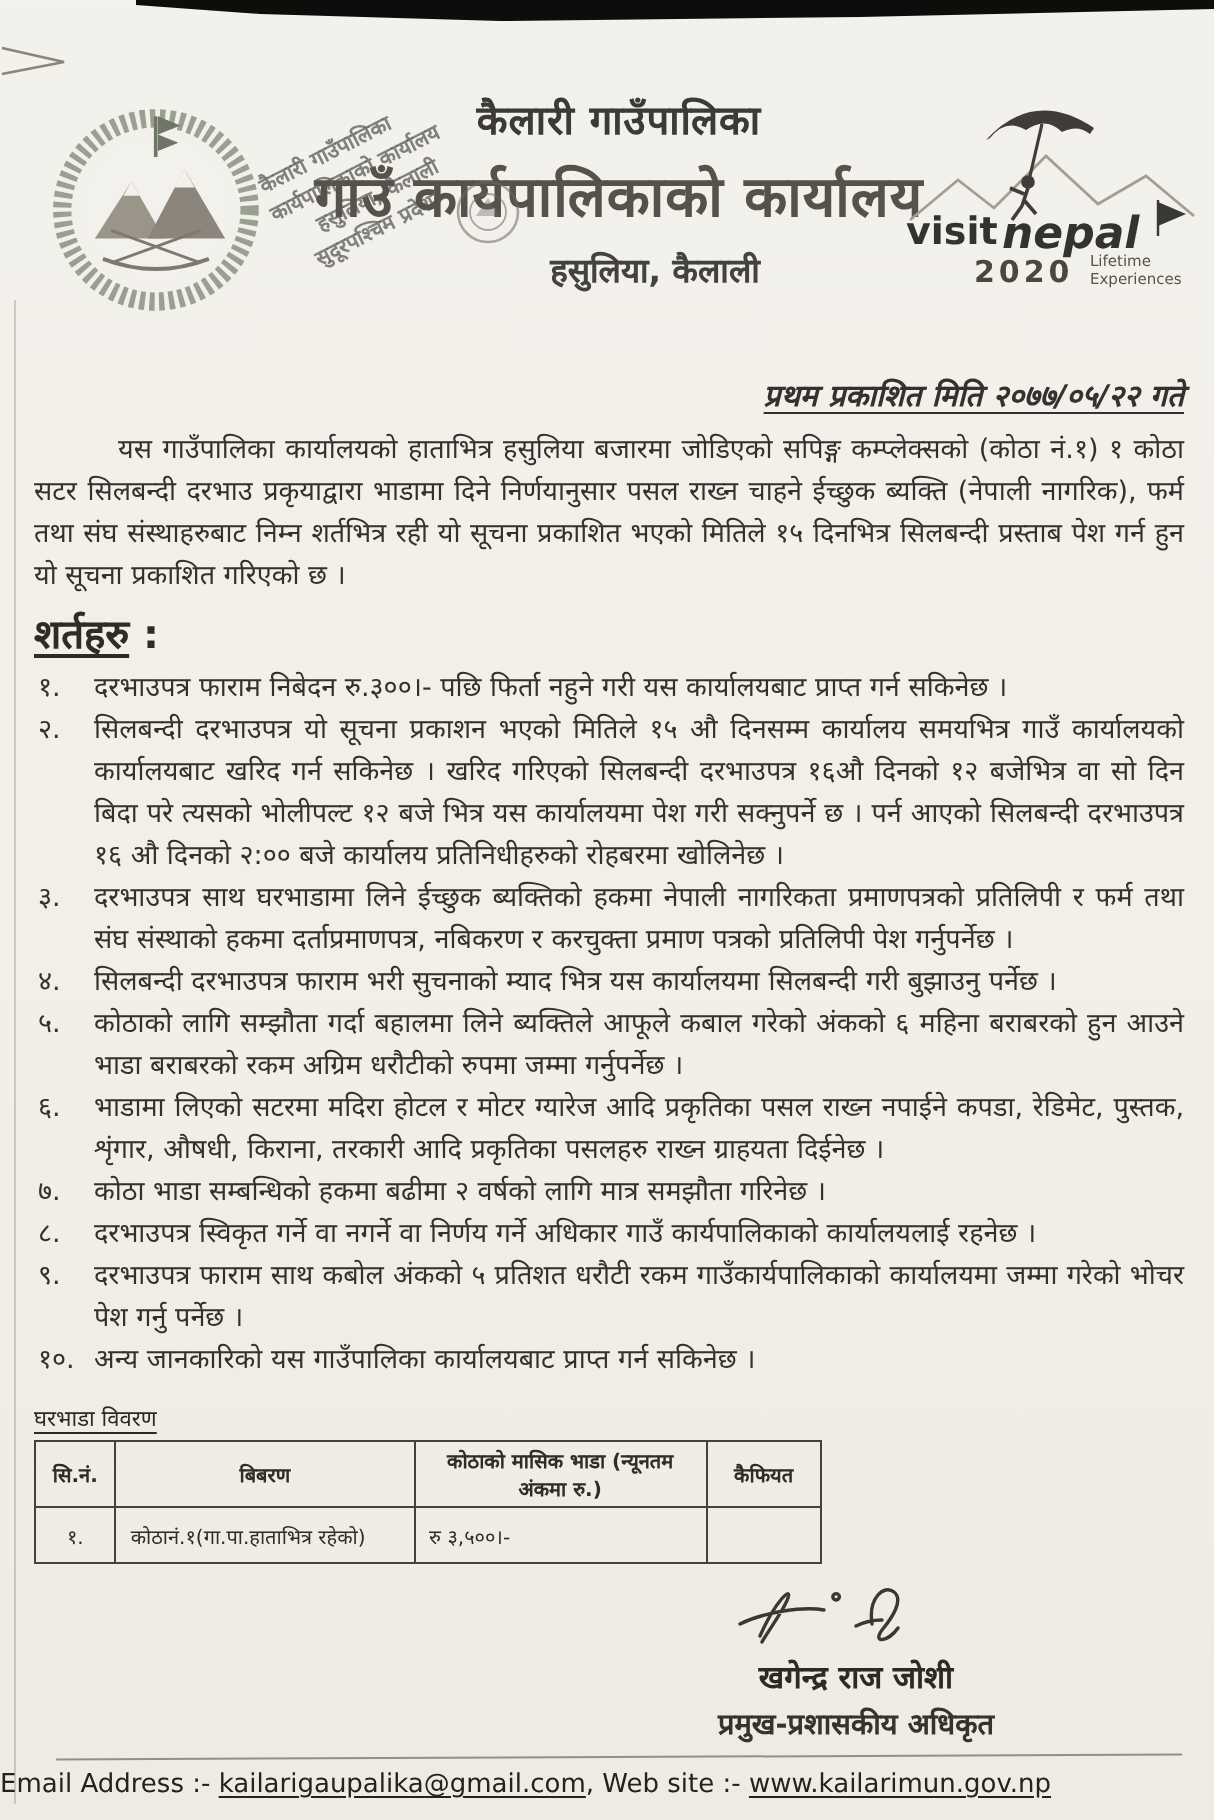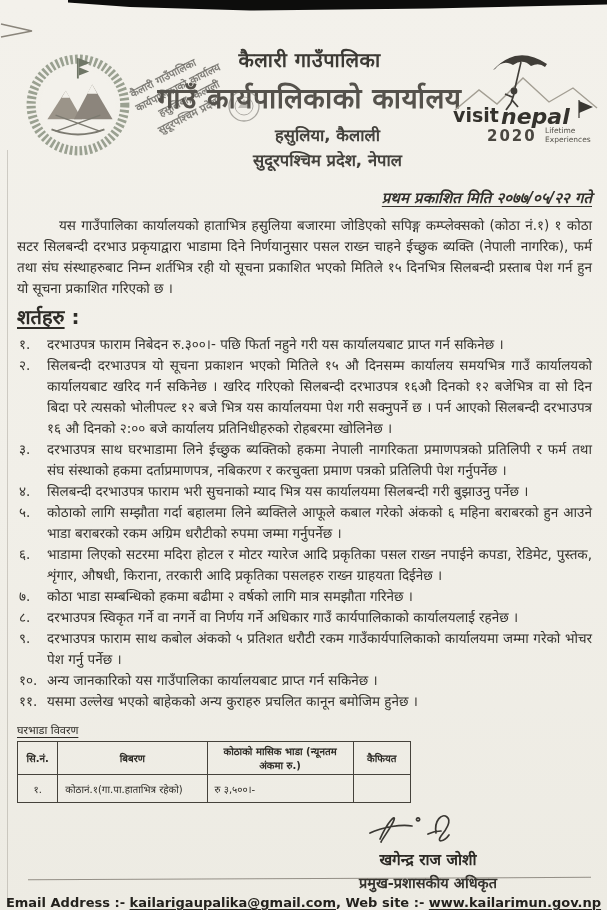--- a/index.html
+++ b/index.html
@@ -74,22 +74,22 @@
   .sigblock{ margin-top:8px; margin-left:auto; margin-right:44px; width:240px;
     display:flex; flex-direction:column; align-items:center; }
   .scribble{ width:104px; height:36px; margin-right:20px;}
   .sig-name{ font-size:15.5px; font-weight:bold; color:#2c2a25; margin-top:1px; }
   .sig-desig{ font-size:14.5px; font-weight:bold; color:#35332e; margin-top:2px; }
 
   
   .footer{ position:absolute; left:0; right:0; bottom:0; height:34px; }
   .footer-rule{ position:absolute; left:28px; right:16px; top:2px; height:1px;
     background:rgba(100,94,84,.65); transform:rotate(-.25deg); }
-  .footer-text{ position:absolute; left:0; right:0; top:19px; text-align:center;
-    font-size:13px; font-weight:bold; color:#24221e; }
+  .footer-text{ position:absolute; left:0; right:0; top:9px; text-align:left;
+    font-size:13px; font-weight:normal; color:#24221e; }
   .footer-text .u{ text-decoration:underline; text-underline-offset:2px; }
 </style>
 </head>
 <body>
 
 <div class="page">
 
   <svg class="top-wedge" viewBox="0 0 607 14" preserveAspectRatio="none">
     <polygon points="68,0 607,0 607,4.5 430,8.5 250,10.5 130,7 68,2.5" fill="#0d0d0c"></polygon>
   </svg>
@@ -110,21 +110,20 @@
       <rect x="52" y="8" width="1.8" height="20" fill="#5d6654"></rect>
       <path d="M54,8 L65,12.5 L54,17 Z M54,17 L64,21 L54,25 Z" fill="#5d6654"></path>
       <path d="M27,78 Q53,88 79,78" stroke="#6c6a60" stroke-width="2" fill="none"></path>
       <path d="M31,80 L75,64 M31,64 L75,80" stroke="#6c6a60" stroke-width="1.4"></path>
     </svg>
 
     <div class="head-text">
       <div class="muni-name">कैलारी गाउँपालिका</div>
       <div class="office-name">गाउँ कार्यपालिकाको कार्यालय</div>
       <div class="addr1">हसुलिया, कैलाली</div>
-      <div class="addr2">सुदूरपश्चिम प्रदेश, नेपाल</div>
     </div>
 
     <svg class="vn-logo" viewBox="0 0 150 100">
       <path d="M4,62 L28,42 L46,56 L72,30 L98,54 L122,40 L146,60" fill="none" stroke="#a39e93" stroke-width="1.4"></path>
       <g>
         <path d="M42,22 Q66,-4 96,16 L94,19 Q88,14 80,18 Q72,10 62,17 Q52,11 44,21 Z" fill="#403d38"></path>
         <path d="M70,14 L64,40" stroke="#403d38" stroke-width="1.6" fill="none"></path>
       </g>
       <g>
         <circle cx="63" cy="43" r="3.4" fill="#403d38"></circle>
@@ -196,24 +195,20 @@
           <span class="txt">दरभाउपत्र स्विकृत गर्ने वा नगर्ने वा निर्णय गर्ने अधिकार गाउँ कार्यपालिकाको कार्यालयलाई  रहनेछ ।</span>
         </div>
       <div class="cond">
           <span class="num">९.</span>
           <span class="txt">दरभाउपत्र फाराम साथ कबोल अंकको ५ प्रतिशत धरौटी रकम गाउँकार्यपालिकाको कार्यालयमा जम्मा गरेको भोचर पेश गर्नु पर्नेछ ।</span>
         </div>
       <div class="cond">
           <span class="num">१०.</span>
           <span class="txt">अन्य जानकारिको यस गाउँपालिका कार्यालयबाट प्राप्त गर्न सकिनेछ ।</span>
         </div>
-      <div class="cond">
-          <span class="num">११.</span>
-          <span class="txt">यसमा उल्लेख भएको बाहेकको अन्य कुराहरु प्रचलित कानून बमोजिम हुनेछ ।</span>
-        </div>
     </div>
 
     <div class="tbl-title"><span>घरभाडा विवरण</span></div>
     <table class="rent">
       <tbody>
           <tr>
         <th class="c-sn">सि.नं.</th>
         <th class="c-desc">बिबरण</th>
         <th class="c-rent">कोठाको मासिक भाडा (न्यूनतम अंकमा रु.)</th>
         <th class="c-rem">कैफियत</th>

